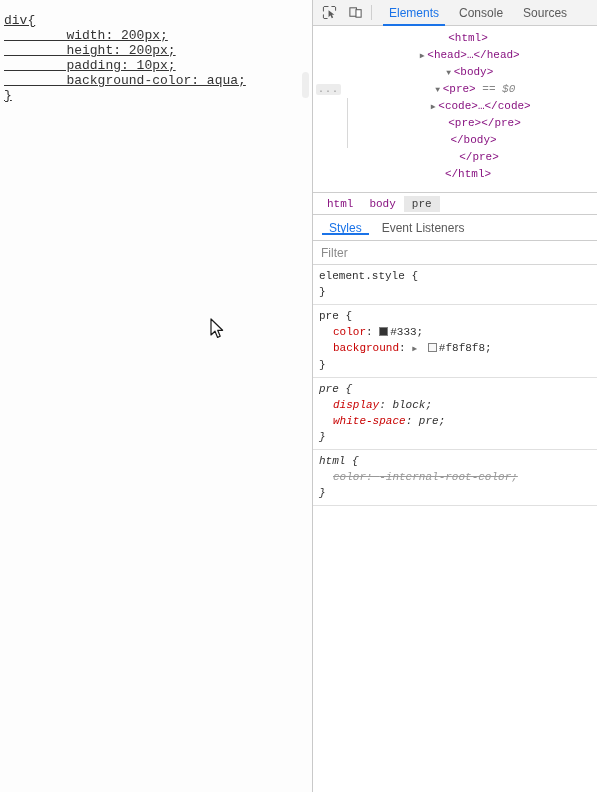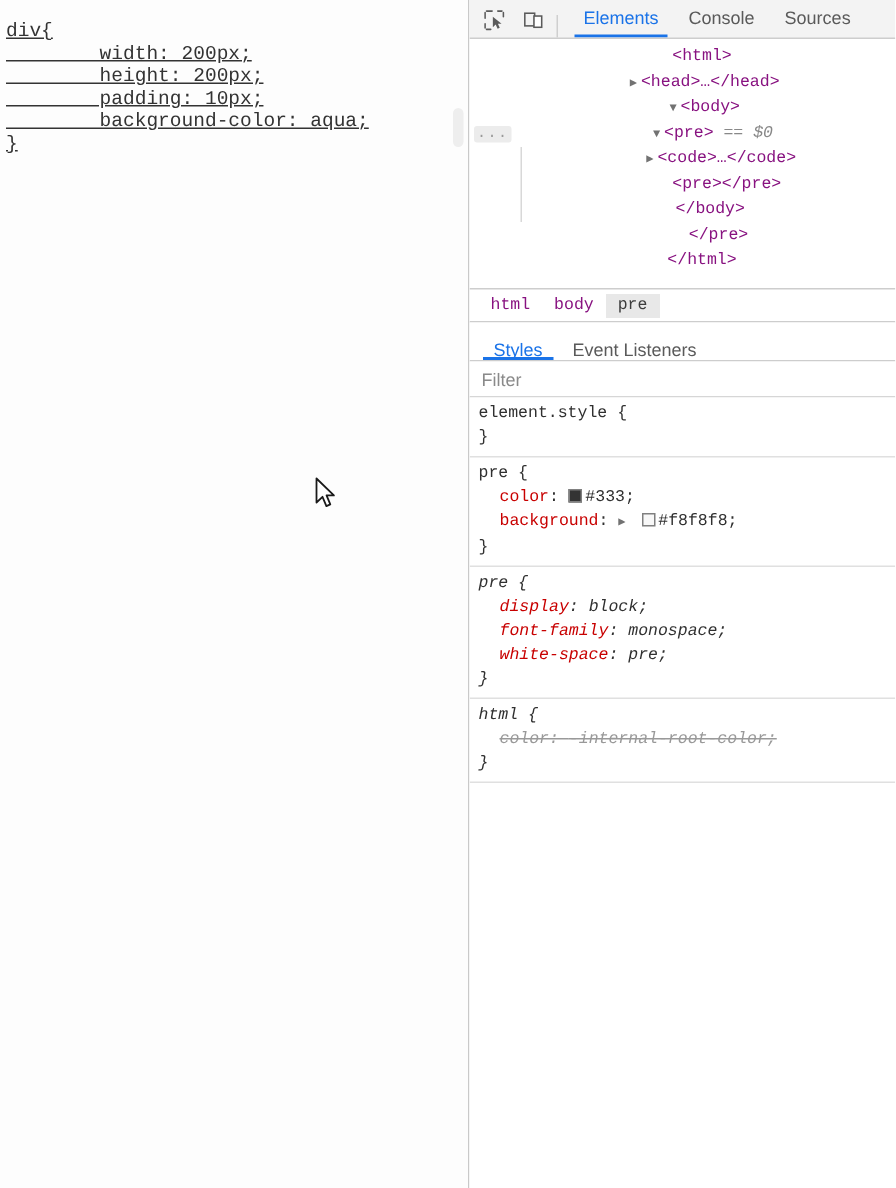--- a/index.html
+++ b/index.html
@@ -77,21 +77,21 @@
     display: flex;
     flex-direction: column;
     overflow: hidden;
   }
 
   
   .dt-toolbar {
     height: 26px;
     min-height: 26px;
     display: flex;
-    align-items: flex-end;
+    align-items: center;
     background: #f3f3f3;
     border-bottom: 1px solid #cdcdcd;
     padding-left: 3px;
     box-sizing: border-box;
   }
   .dt-tool-btn {
     width: 26px;
     height: 24px;
     display: flex;
     align-items: center;
@@ -213,21 +213,21 @@
   .crumb.active {
     background: #e8e8e8;
     color: #3c3c3c;
   }
 
   
   .dt-styletabs {
     height: 26px;
     min-height: 26px;
     display: flex;
-    align-items: flex-end;
+    align-items: center;
     background: #ffffff;
     border-bottom: 1px solid #cdcdcd;
     padding-left: 6px;
     box-sizing: border-box;
     overflow: hidden;
   }
   .stab {
     display: flex;
     align-items: center;
     padding: 0 10px;
@@ -419,21 +419,20 @@
         </div>
         <div class="rule">
           <div class="rule-line"><span class="sel">pre</span><span class="brace"> {</span></div>
           <div class="decl"><span class="prop">color</span><span class="val">: </span><span class="swatch" style="background: rgb(51, 51, 51);"></span><span class="val">#333;</span></div>
           <div class="decl"><span class="prop">background</span><span class="val">: </span><span class="expander">▶</span> <span class="swatch" style="background: rgb(248, 248, 248);"></span><span class="val">#f8f8f8;</span></div>
           <div class="rule-line brace">}</div>
         </div>
         <div class="rule ua">
           <div class="rule-line"><span class="sel">pre</span><span class="brace"> {</span></div>
           <div class="decl"><span class="prop">display</span><span class="val">: </span><span class="val">block;</span></div>
-          <div class="decl"><span class="prop">font-family</span><span class="val">: </span><span class="val">monospace;</span></div>
           <div class="decl"><span class="prop">white-space</span><span class="val">: </span><span class="val">pre;</span></div>
           <div class="rule-line brace">}</div>
         </div>
         <div class="rule ua">
           <div class="rule-line"><span class="sel">html</span><span class="brace"> {</span></div>
           <div class="decl"><span class="prop inactive">color</span><span class="val inactive">: </span><span class="val inactive">-internal-root-color;</span></div>
           <div class="rule-line brace">}</div>
         </div>
       </div>
 

